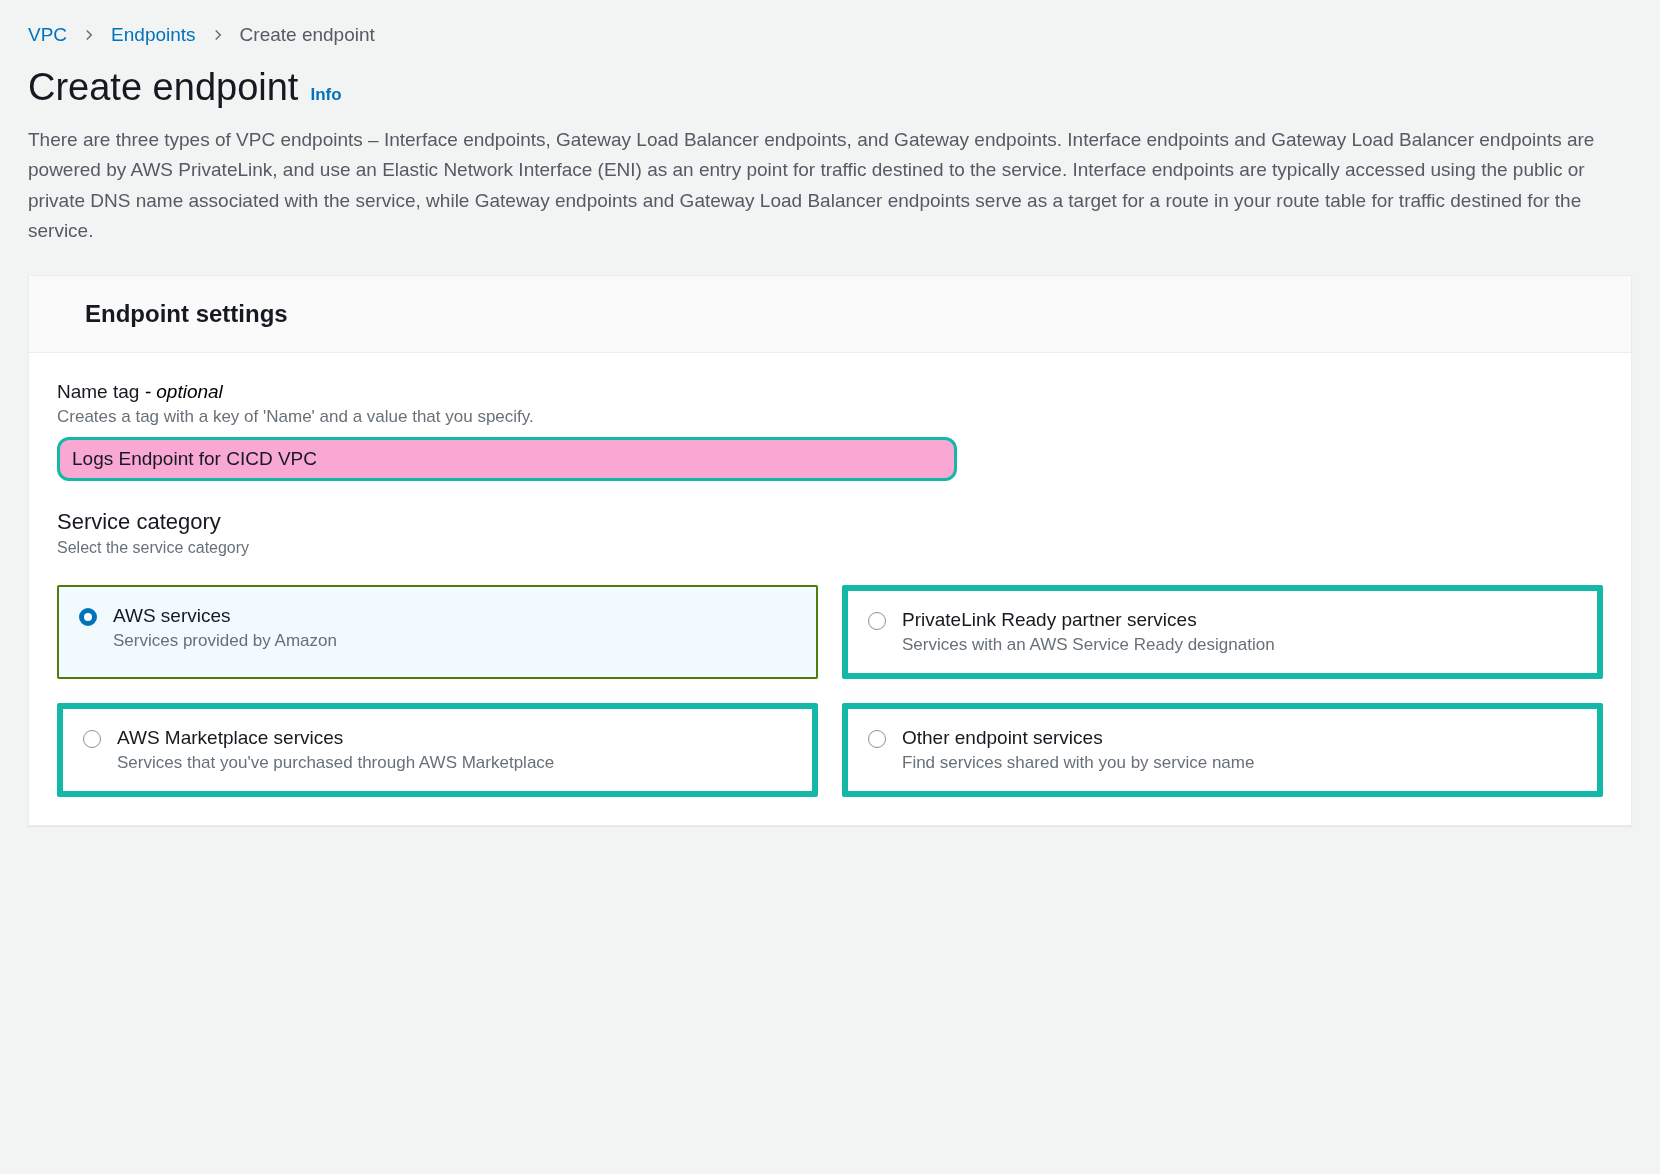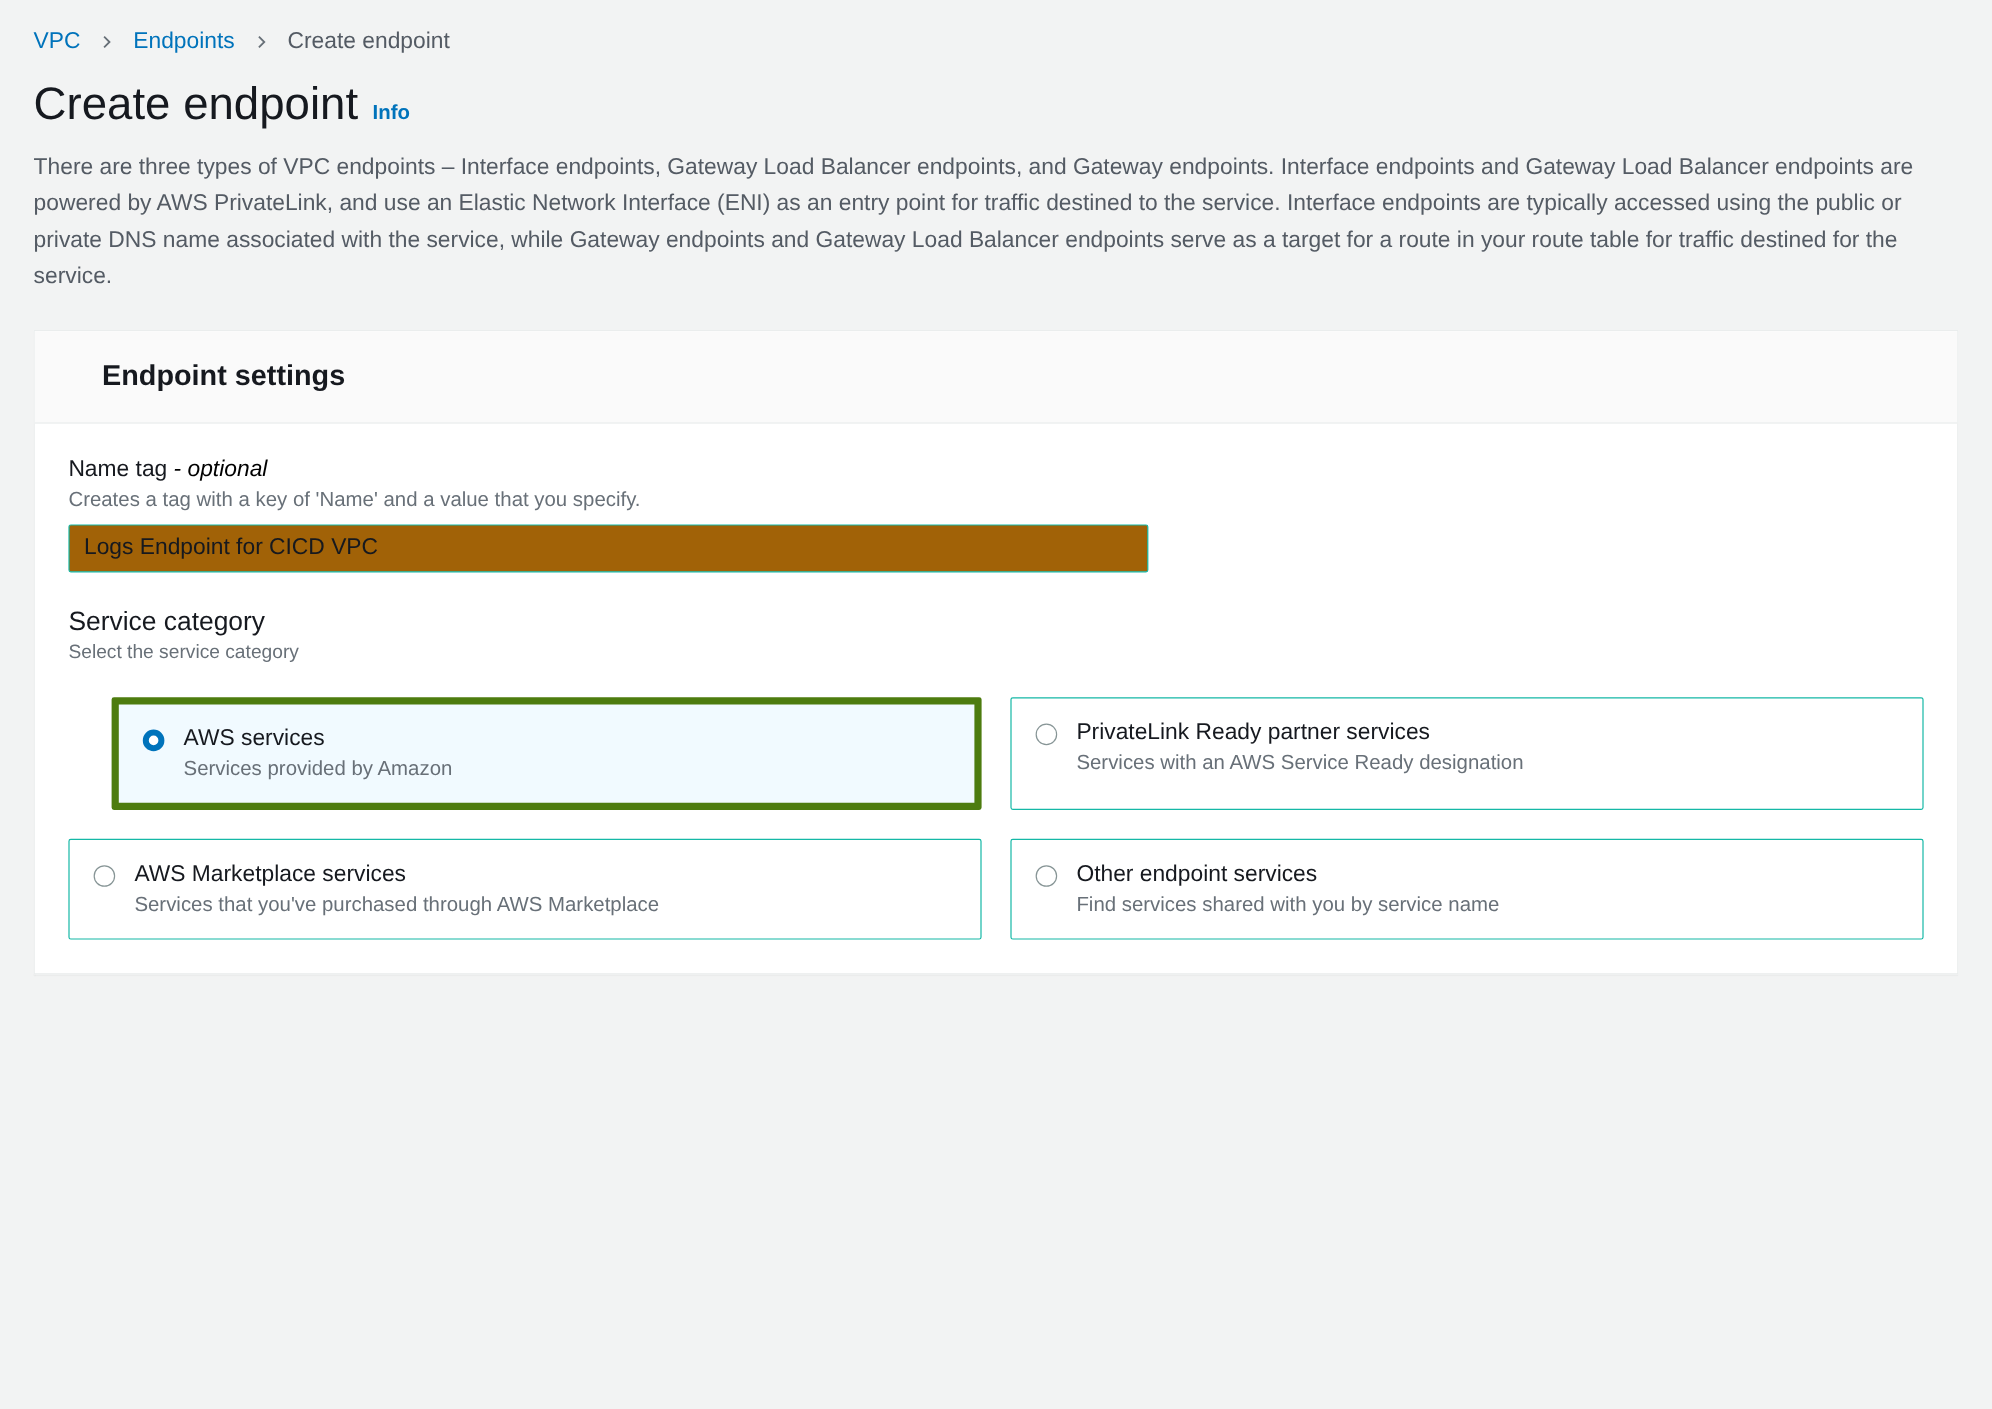--- a/index.html
+++ b/index.html
@@ -98,54 +98,53 @@
     .field-hint {
       color: #687078;
       font-size: 17px;
       margin-bottom: 10px;
     }
     .text-input {
       width: 100%;
       max-width: 900px;
       padding: 8px 12px;
       font-size: 19px;
-      border: 1px solid #14b8a6;
-      border-radius: 2px;
-      background: #a16207;
+      border: 3px solid #14b8a6;
+      border-radius: 12px;
+      background: #f9a8d4;
       color: #16191f;
     }
     .section-label {
       font-size: 22px;
       color: #16191f;
       margin-bottom: 4px;
     }
     .section-hint {
       color: #687078;
       font-size: 16px;
       margin-bottom: 28px;
     }
     .tiles {
       display: grid;
       grid-template-columns: 1fr 1fr;
       gap: 24px;
     }
     .tile {
-      border: 1px solid #14b8a6;
+      border: 6px solid #14b8a6;
       border-radius: 2px;
       padding: 18px 20px;
       background: #fff;
       cursor: pointer;
       display: flex;
       align-items: flex-start;
       gap: 16px;
     }
     .tile.selected {
-      border: 6px solid #4d7c0f;
+      border: 2px solid #4d7c0f;
       background: #f1faff;
-      margin-left: 36px;
     }
     .radio-circle {
       width: 18px;
       height: 18px;
       border: 1px solid #879596;
       border-radius: 50%;
       flex-shrink: 0;
       margin-top: 3px;
       display: flex;
       align-items: center;

